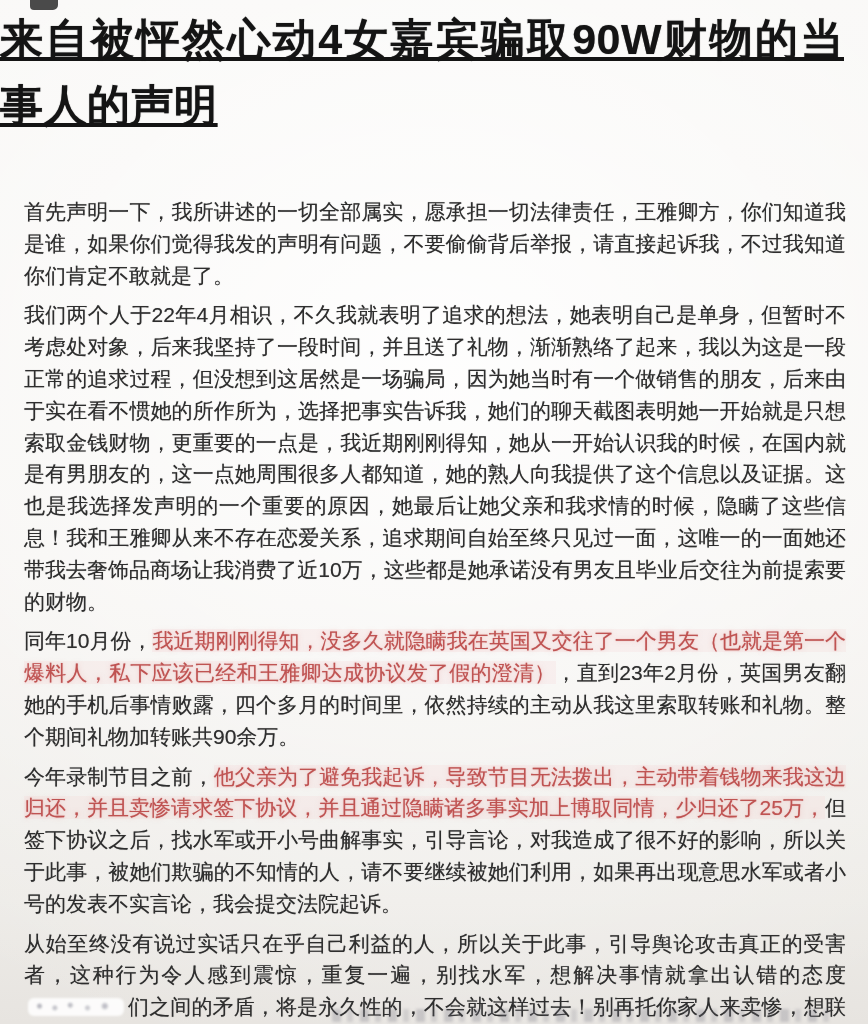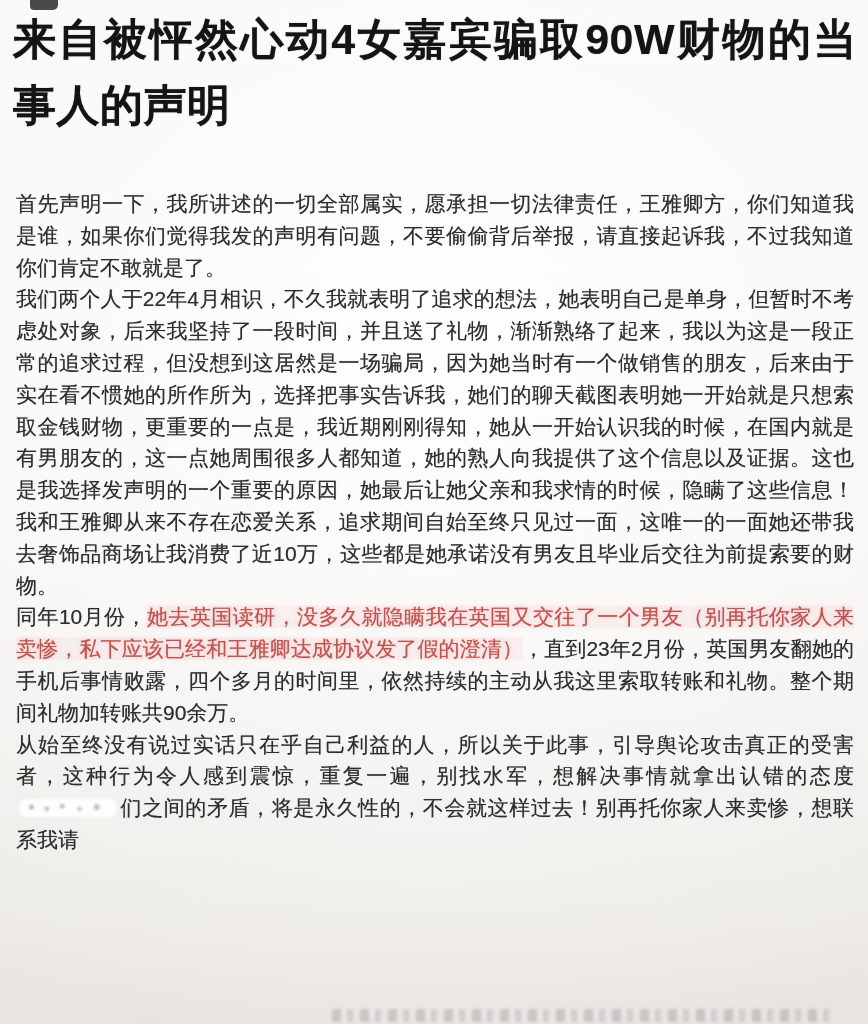--- a/index.html
+++ b/index.html
@@ -23,45 +23,46 @@
     top: -3px;
     width: 28px;
     height: 13px;
     background: #2c2c2c;
     border-radius: 0 0 5px 4px;
     opacity: 0.85;
     filter: blur(0.6px);
   }
   .title {
     position: absolute;
-    left: 13px;
+    left: 0;
     top: 6px;
     width: 844px;
     margin: 0;
     font-size: 43px;
     line-height: 66px;
     font-weight: bold;
     letter-spacing: 0.5px;
     color: #141414;
     text-shadow: 0 0 1px rgba(0,0,0,0.55);
     text-align: justify;
+    text-decoration: underline;
   }
   .body-text {
     position: absolute;
     left: 16px;
     top: 188px;
     width: 838px;
     font-size: 21px;
     line-height: 31.8px;
     color: #2e2e2e;
     text-shadow: 0 0 0.7px rgba(46,46,46,0.55);
     text-align: justify;
   }
   .body-text p {
-    margin: 0;
+    margin: 8px;
     text-align: justify;
   }
   .seg-black { color: #2e2e2e; }
   .seg-red {
     color: #bf5352;
     background: rgba(244,210,210,0.22);
     text-shadow: 0 0 5px rgba(238,170,170,0.5), 0 0 1px rgba(191,83,82,0.6);
   }
   .seg-smudge {
     display: inline-block;
@@ -99,17 +100,18 @@
 </style>
 </head>
 <body>
 
 <div class="page">
   <div class="edge-artifact"></div>
   <h1 class="title">来自被怦然心动4女嘉宾骗取90W财物的当事人的声明</h1>
   <div class="body-text">
       <p><span class="seg-black">首先声明一下，我所讲述的一切全部属实，愿承担一切法律责任，王雅卿方，你们知道我是谁，如果你们觉得我发的声明有问题，不要偷偷背后举报，请直接起诉我，不过我知道你们肯定不敢就是了。</span></p>
       <p><span class="seg-black">我们两个人于22年4月相识，不久我就表明了追求的想法，她表明自己是单身，但暂时不考虑处对象，后来我坚持了一段时间，并且送了礼物，渐渐熟络了起来，我以为这是一段正常的追求过程，但没想到这居然是一场骗局，因为她当时有一个做销售的朋友，后来由于实在看不惯她的所作所为，选择把事实告诉我，她们的聊天截图表明她一开始就是只想索取金钱财物，更重要的一点是，我近期刚刚得知，她从一开始认识我的时候，在国内就是有男朋友的，这一点她周围很多人都知道，她的熟人向我提供了这个信息以及证据。这也是我选择发声明的一个重要的原因，她最后让她父亲和我求情的时候，隐瞒了这些信息！我和王雅卿从来不存在恋爱关系，追求期间自始至终只见过一面，这唯一的一面她还带我去奢饰品商场让我消费了近10万，这些都是她承诺没有男友且毕业后交往为前提索要的财物。</span></p>
-      <p><span class="seg-black">同年10月份，</span><span class="seg-red">她去英国读研，没多久就隐瞒我在英国又交往了一个男友（别再托你家人来卖惨，私下应该已经和王雅卿达成协议发了假的澄清）</span><span class="seg-black">，直到23年2月份，英国男友翻她的手机后事情败露，四个多月的时间里，依然持续的主动从我这里索取转账和礼物。整个期间礼物加转账共90余万。</span></p>
+      <p><span class="seg-black">同年10月份，</span><span class="seg-red">我近期刚刚得知，没多久就隐瞒我在英国又交往了一个男友（也就是第一个爆料人，私下应该已经和王雅卿达成协议发了假的澄清）</span><span class="seg-black">，直到23年2月份，英国男友翻她的手机后事情败露，四个多月的时间里，依然持续的主动从我这里索取转账和礼物。整个期间礼物加转账共90余万。</span></p>
+      <p><span class="seg-black">今年录制节目之前，</span><span class="seg-red">他父亲为了避免我起诉，导致节目无法拨出，主动带着钱物来我这边归还，并且卖惨请求签下协议，并且通过隐瞒诸多事实加上博取同情，少归还了25万，</span><span class="seg-black">但签下协议之后，找水军或开小号曲解事实，引导言论，对我造成了很不好的影响，所以关于此事，被她们欺骗的不知情的人，请不要继续被她们利用，如果再出现意思水军或者小号的发表不实言论，我会提交法院起诉。</span></p>
       <p><span class="seg-black">从始至终没有说过实话只在乎自己利益的人，所以关于此事，引导舆论攻击真正的受害者，这种行为令人感到震惊，重复一遍，别找水军，想解决事情就拿出认错的态度</span><span class="seg-smudge"></span><span class="seg-black">们之间的矛盾，将是永久性的，不会就这样过去！别再托你家人来卖惨，想联系我请</span></p>
     </div>
   <div class="wm-strip"></div>
 </div>
 
 </body></html>

